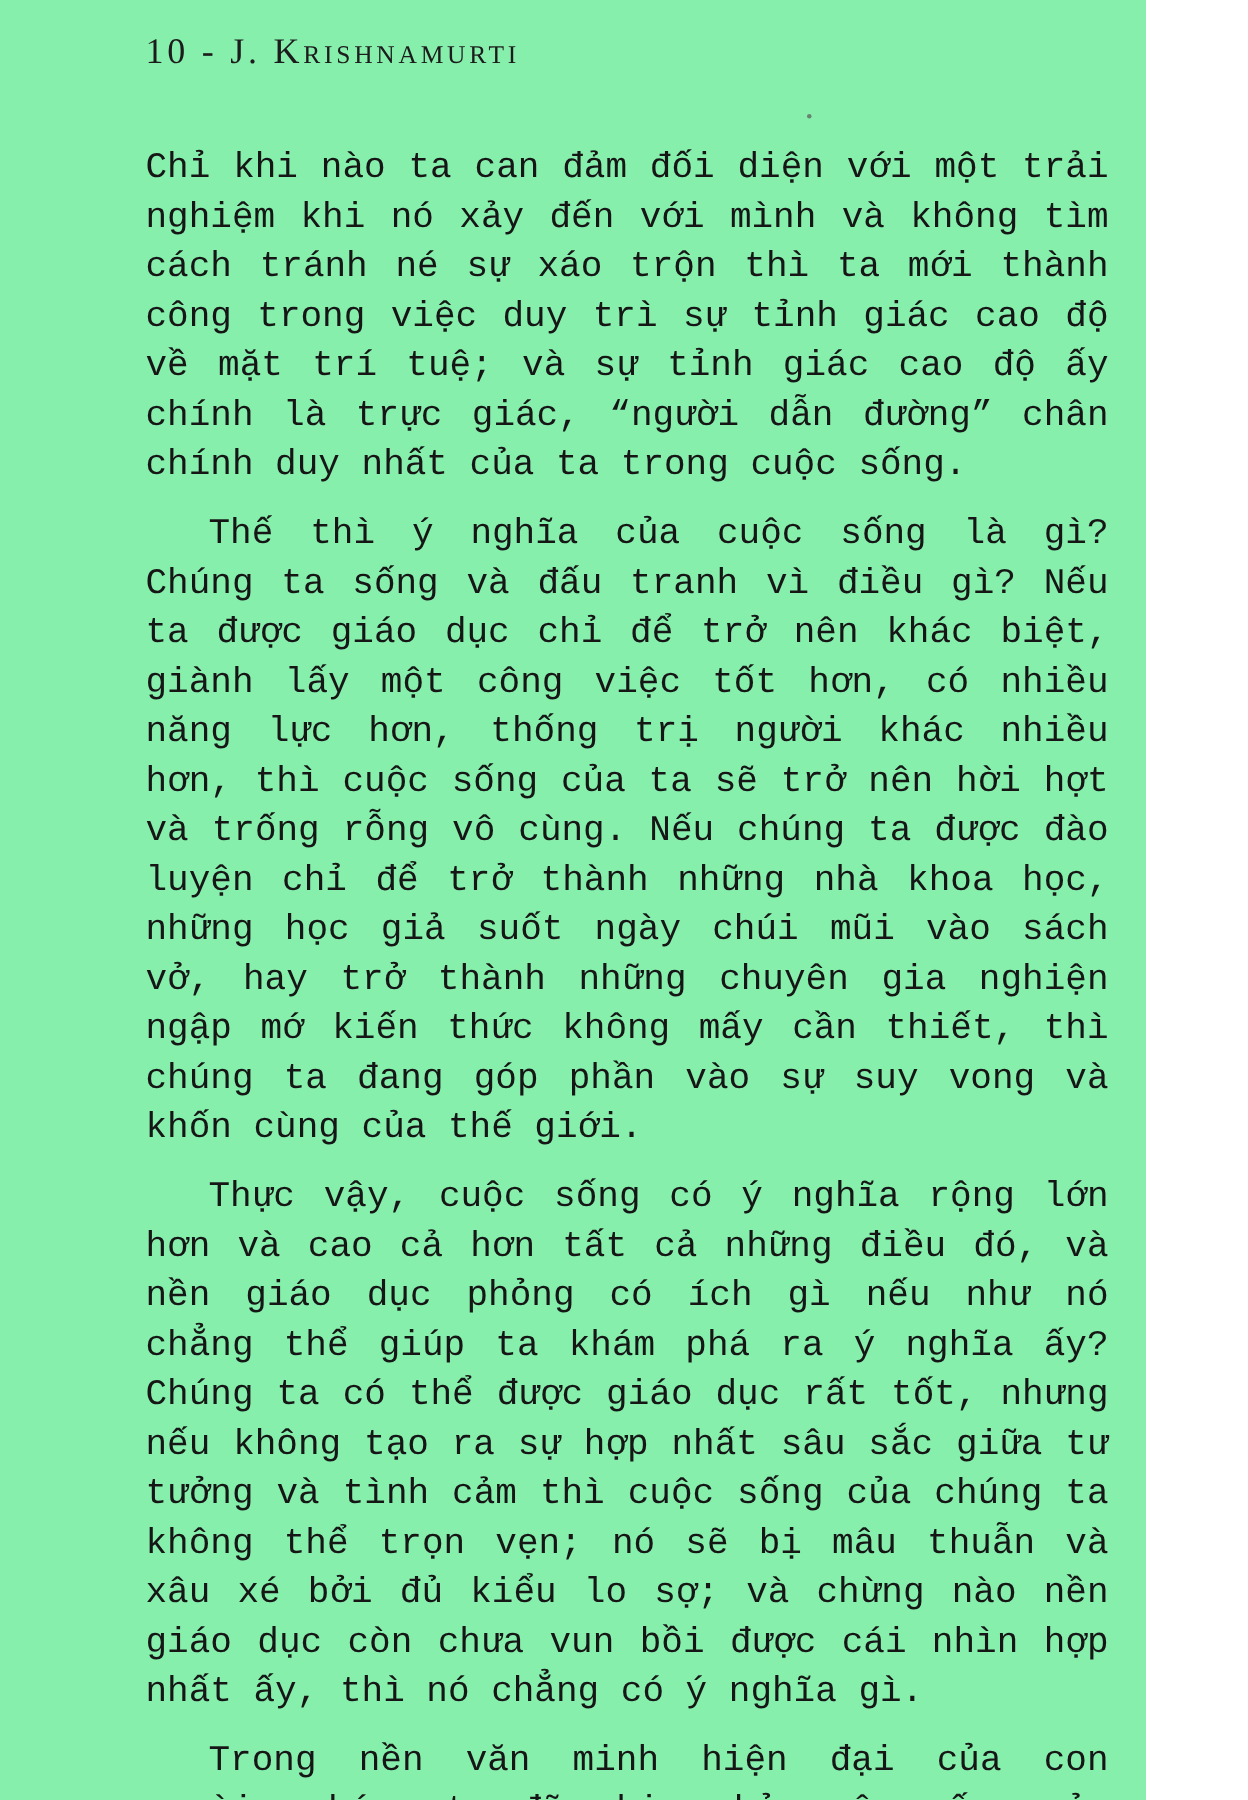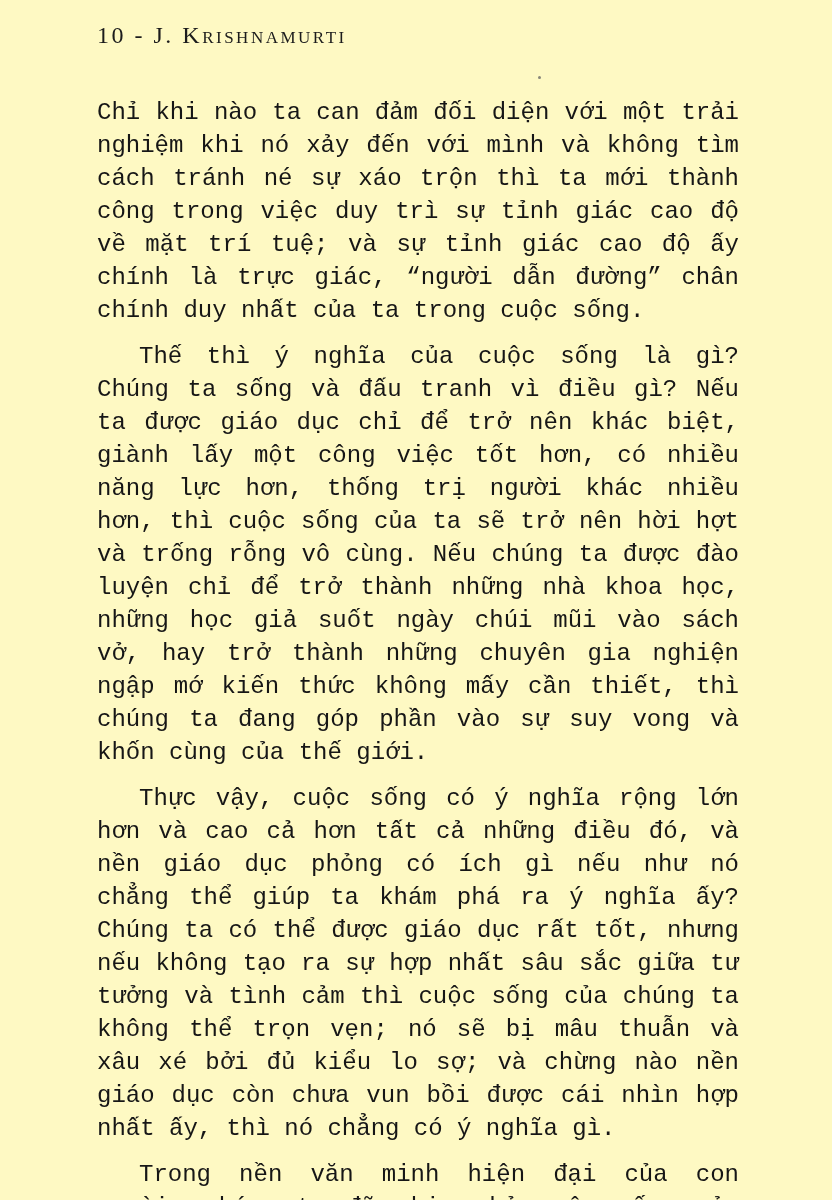--- a/index.html
+++ b/index.html
@@ -1,21 +1,21 @@
 <!DOCTYPE html>
 <html><head>
 <meta charset="utf-8">
 <style>
   * { margin: 0; padding: 0; box-sizing: border-box; }
   html, body { background: #ffffff; }
   .page {
     position: relative;
-    width: 832px;
+    width: 764px;
     height: 1200px;
-    background: #fef9c3;
+    background: #86efac;
     overflow: hidden;
     font-family: "Liberation Serif", "DejaVu Serif", serif;
     color: #171717;
   }
   .running-header {
     position: absolute;
     left: 97px;
     top: 22px;
     font-size: 24px;
     font-variant: small-caps;

